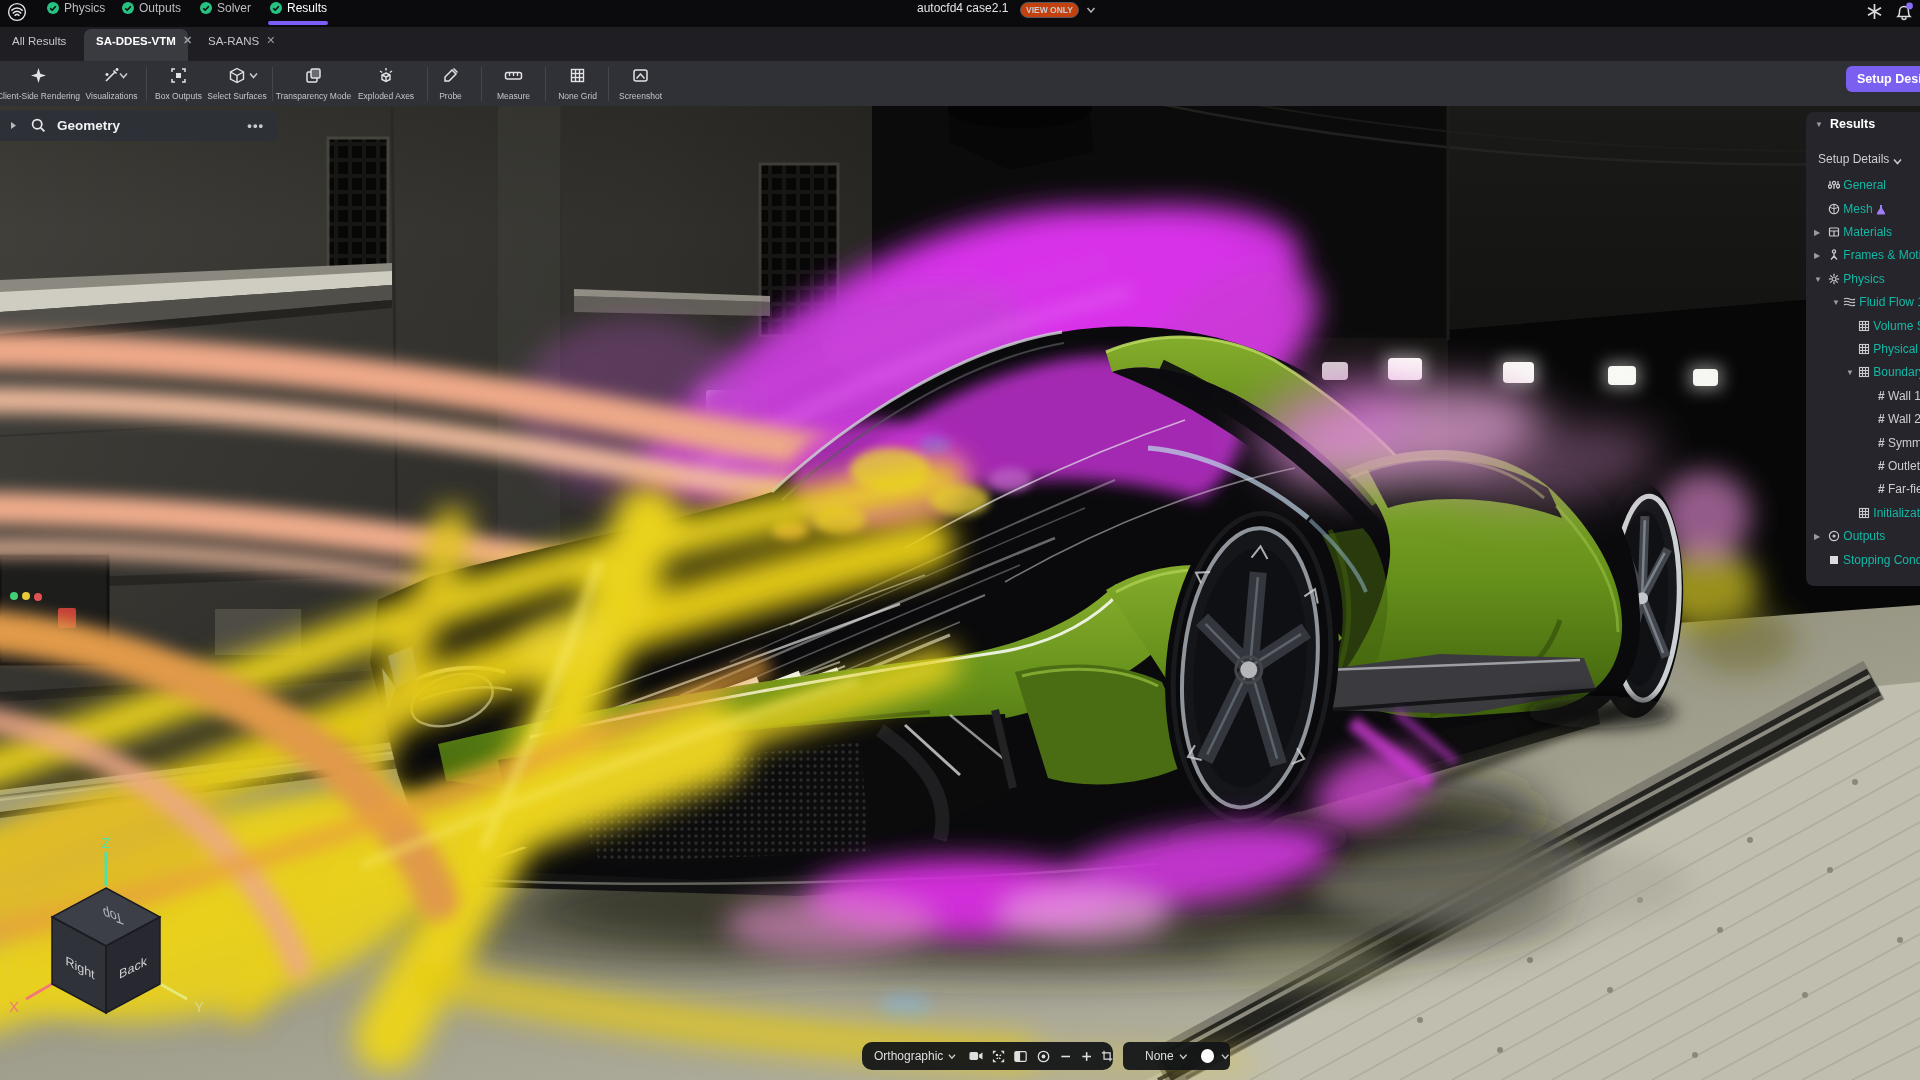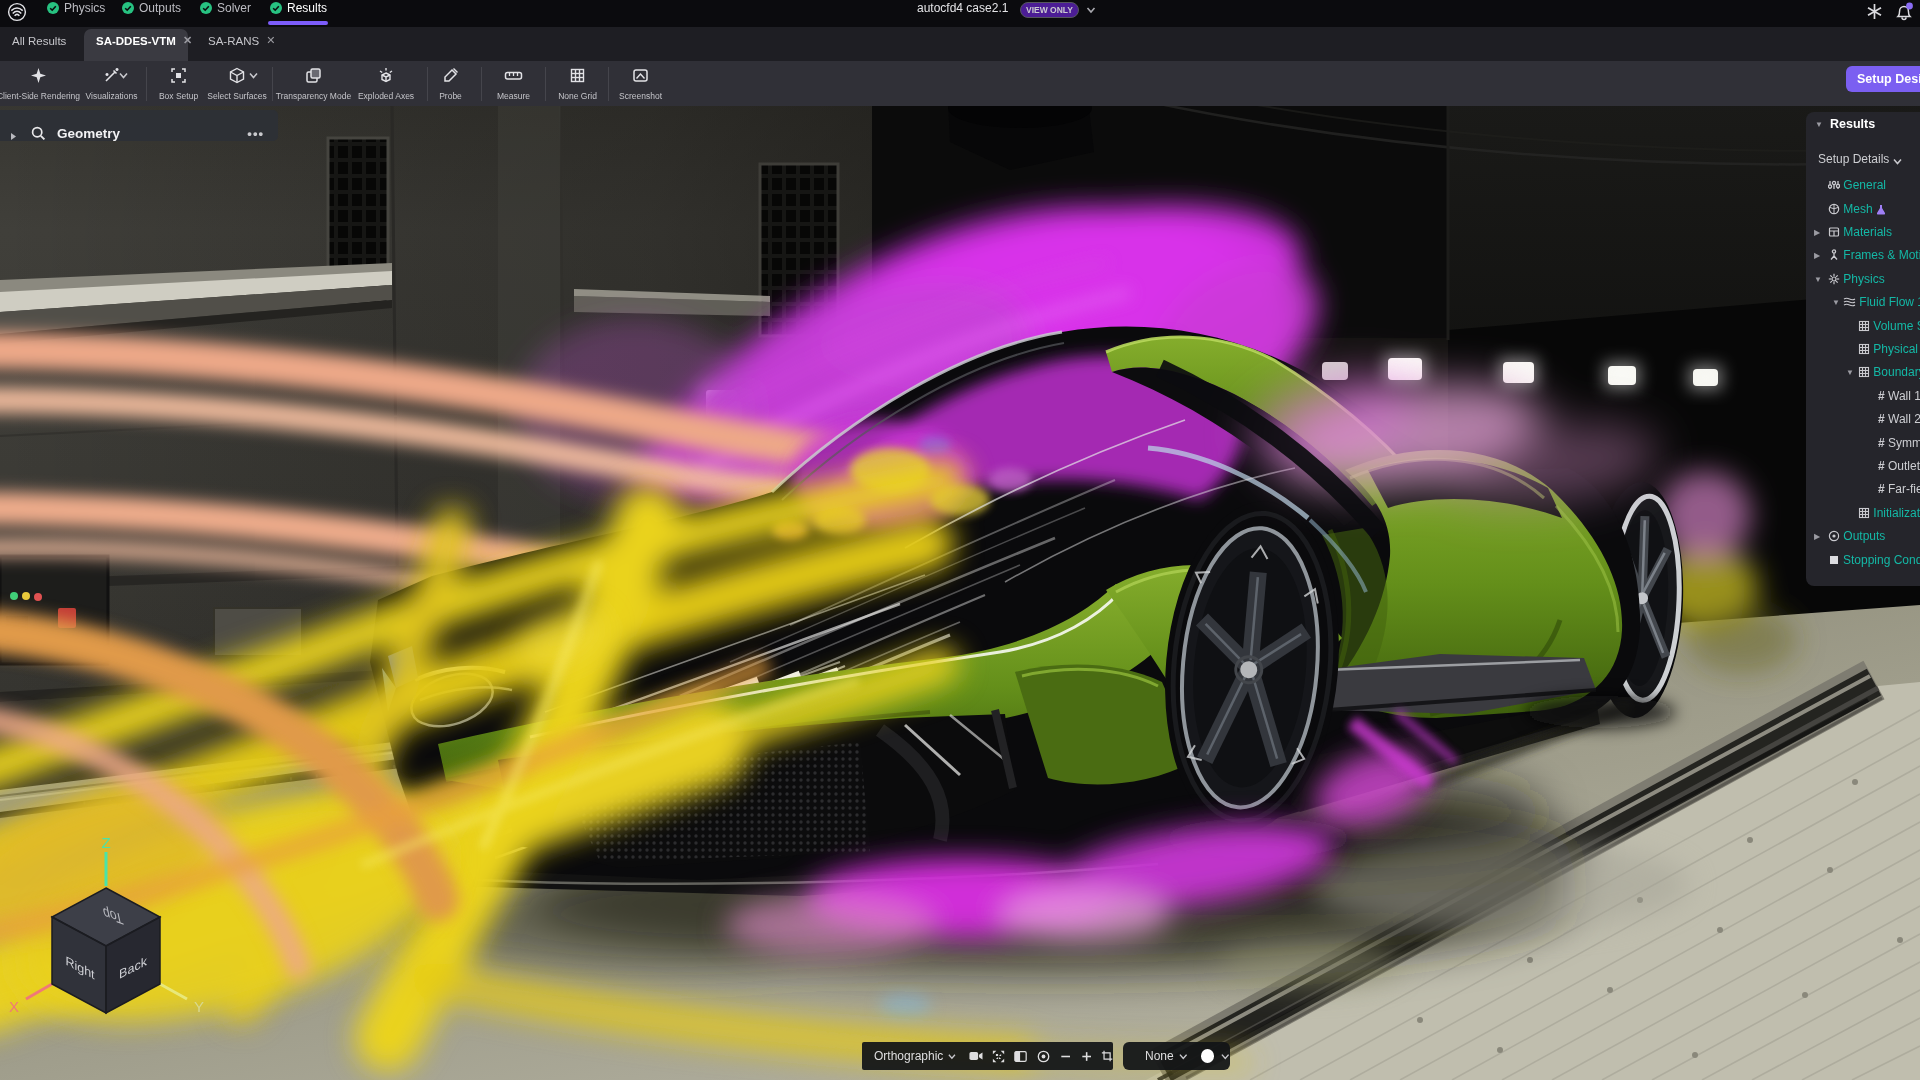--- a/index.html
+++ b/index.html
@@ -6,26 +6,26 @@
 .nav{position:absolute;top:1px;height:14px;display:flex;align-items:center;gap:5px;font-size:12px;color:#bcbcc2;}
 .nav.on{color:#fff;}
 #tabbar{position:absolute;left:0;top:27px;width:1920px;height:34px;background:#1e1e23;z-index:30;}
 #toolbar{position:absolute;left:0;top:61px;width:1920px;height:45px;background:#303037;z-index:30;}
 .tab{position:absolute;top:0;height:27px;display:flex;align-items:center;font-size:11.5px;color:#c6c6cb;}
 .tabx{color:#9a9aa0;margin-left:7px;font-size:11px;}
 .tool{position:absolute;text-align:center;color:#cbcbd0;top:6px;}
 .tool .lbl{position:absolute;top:24px;left:50%;transform:translateX(-50%);font-size:8.5px;white-space:nowrap;color:#c4c4c9;letter-spacing:0;}
 .tsep{position:absolute;top:6px;width:1px;height:34px;background:#45454c;z-index:31;}
 #setupbtn{position:absolute;left:1846px;top:66px;width:92px;height:26px;background:#7b5ff1;border-radius:6px;color:#fff;font-size:12.5px;font-weight:bold;line-height:26px;padding-left:11px;z-index:31;}
-#geopill{position:absolute;left:0;top:110px;width:278px;height:31px;background:rgba(45,48,54,.94);border-radius:0 5px 5px 0;z-index:20;display:flex;align-items:flex-end;}
+#geopill{position:absolute;left:0;top:110px;width:278px;height:31px;background:rgba(45,48,54,.94);border-radius:0 5px 5px 0;z-index:20;display:flex;align-items:center;}
 #rpanel{position:absolute;left:1806px;top:112px;width:114px;height:474px;background:#25252b;border-radius:8px 0 0 8px;z-index:20;overflow:hidden;}
 .row{position:absolute;height:20px;line-height:20px;font-size:12px;color:#14b8a6;white-space:nowrap;}
 .row svg{vertical-align:-2px;}
 .chev{position:absolute;font-size:8px;color:#9b9ba2;}
-#bpill1{position:absolute;left:862px;top:1042px;width:251px;height:28px;background:rgba(17,19,23,.93);border-radius:2px;z-index:20;display:flex;align-items:center;color:#dededf;}
+#bpill1{position:absolute;left:862px;top:1042px;width:251px;height:28px;background:rgba(17,19,23,.93);border-radius:10px;z-index:20;display:flex;align-items:center;color:#dededf;}
 #bpill2{position:absolute;left:1123px;top:1042px;width:107px;height:28px;background:rgba(17,19,23,.93);border-radius:6px;z-index:20;display:flex;align-items:center;color:#dededf;}
 </style></head>
 <body>
 <svg class="abs" id="scene" width="1920" height="1080" viewBox="0 0 1920 1080" style="left:0;top:0;z-index:1">
 <defs>
 <filter id="b4" x="-40%" y="-40%" width="180%" height="180%">
         <feGaussianBlur stdDeviation="4"></feGaussianBlur>
       </filter>
 <filter id="b8" x="-40%" y="-40%" width="180%" height="180%">
         <feGaussianBlur stdDeviation="8"></feGaussianBlur>
@@ -447,21 +447,21 @@
     </span>
   <span class="nav on" style="left:270px">
       <svg width="12" height="12" viewBox="0 0 12 12">
         <circle cx="6" cy="6" r="6" fill="#27c281"></circle>
         <path d="M3.2 6.2 5.2 8.2 8.8 4.2" stroke="#0b0b0e" stroke-width="1.6" fill="none"></path>
       </svg>
       <span>Results</span>
     </span>
   <div class="abs" style="left:268px;top:21px;width:60px;height:4px;background:#7c5cfa;border-radius:2px;"></div>
   <span class="nav" style="left:917px;color:#e4e4e7">autocfd4 case2.1</span>
-  <span class="abs" style="left:1020px;top:2px;font-size:8.5px;font-weight:bold;color:#c9c9cf;border:1px solid #56565e;background:#4c1d95;border-radius:8px;padding:2px 5px;">VIEW ONLY</span>
+  <span class="abs" style="left:1020px;top:2px;font-size:8.5px;font-weight:bold;color:#c9c9cf;border:1px solid #56565e;background:#c2410c;border-radius:8px;padding:2px 5px;">VIEW ONLY</span>
   <svg class="abs" style="left:1086px;top:6px" width="10" height="8" viewBox="0 0 10 8">
       <path d="M1.5 2 5 6 8.5 2" stroke="#aaaab0" stroke-width="1.6" fill="none"></path>
     </svg>
   <svg class="abs" style="left:1866px;top:3px" width="17" height="17" viewBox="0 0 17 17">
       <g stroke="#dcdce0" stroke-width="1.7">
         <line x1="8.5" y1="1" x2="8.5" y2="16"></line>
         <line x1="2" y1="4.7" x2="15" y2="12.3"></line>
         <line x1="15" y1="4.7" x2="2" y2="12.3"></line>
       </g>
     </svg>
@@ -494,21 +494,21 @@
       </svg><span class="lbl">Visualizations</span></div>
   <svg class="abs" style="left:119px;top:11px;z-index:31" width="9" height="7" viewBox="0 0 9 7">
       <path d="M1 1.5 4.5 5.5 8 1.5" stroke="#c9c9ce" stroke-width="1.5" fill="none"></path>
     </svg>
   <div class="tsep" style="left:146px"></div>
   <div class="tool" style="left:170px"><svg width="17" height="17" viewBox="0 0 17 17">
         <g stroke="#e2e2e6" stroke-width="1.5" fill="none">
           <path d="M2 5 V2 H5 M12 2 H15 V5 M15 12 V15 H12 M5 15 H2 V12"></path>
           <rect x="6" y="6" width="5" height="5" fill="#e2e2e6" stroke="none"></rect>
         </g>
-      </svg><span class="lbl">Box Setup</span></div>
+      </svg><span class="lbl">Box Outputs</span></div>
   <div class="tool" style="left:228px"><svg width="18" height="17" viewBox="0 0 18 17">
         <g stroke="#e2e2e6" stroke-width="1.4" fill="none">
           <path d="M9 1.5 L15.5 5 V12 L9 15.5 L2.5 12 V5Z"></path>
           <path d="M2.5 5 L9 8.5 L15.5 5 M9 8.5 V15.5"></path>
         </g>
       </svg><span class="lbl">Select Surfaces</span></div>
   <svg class="abs" style="left:249px;top:11px;z-index:31" width="9" height="7" viewBox="0 0 9 7">
       <path d="M1 1.5 4.5 5.5 8 1.5" stroke="#c9c9ce" stroke-width="1.5" fill="none"></path>
     </svg>
   <div class="tsep" style="left:272px"></div>

